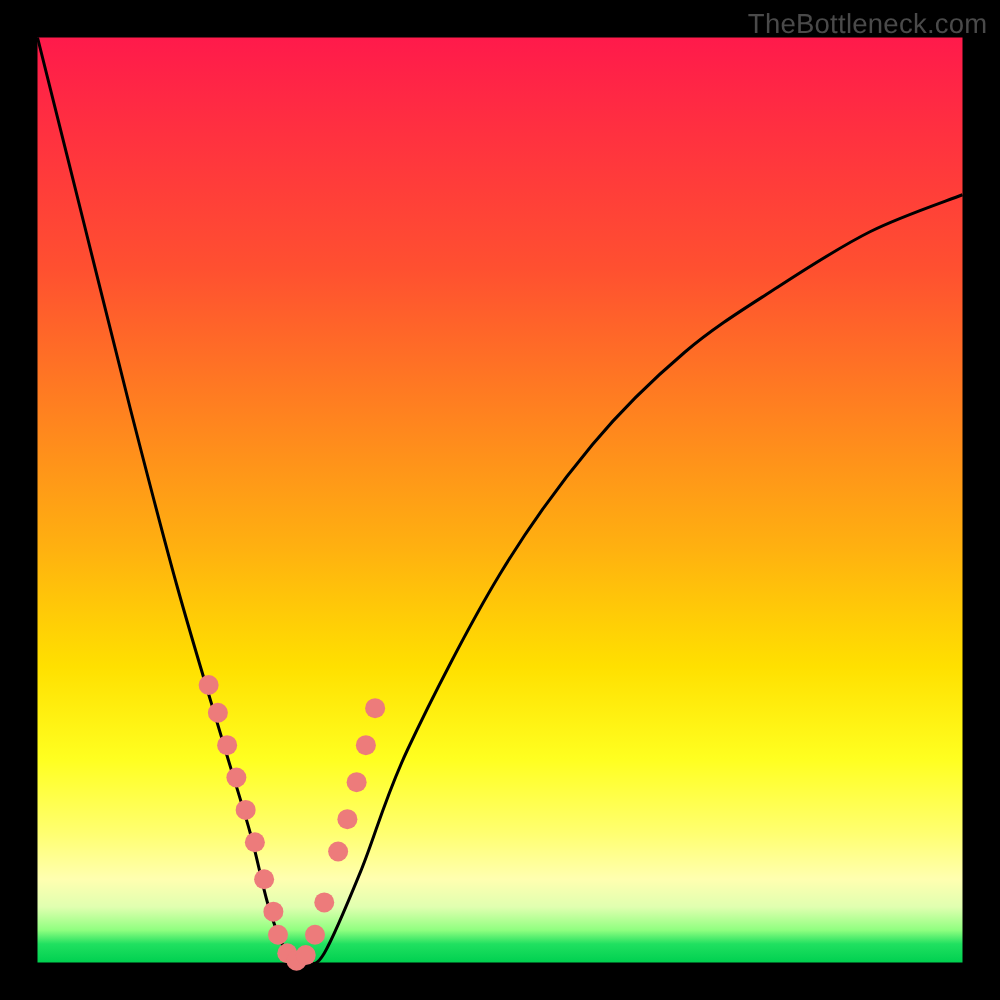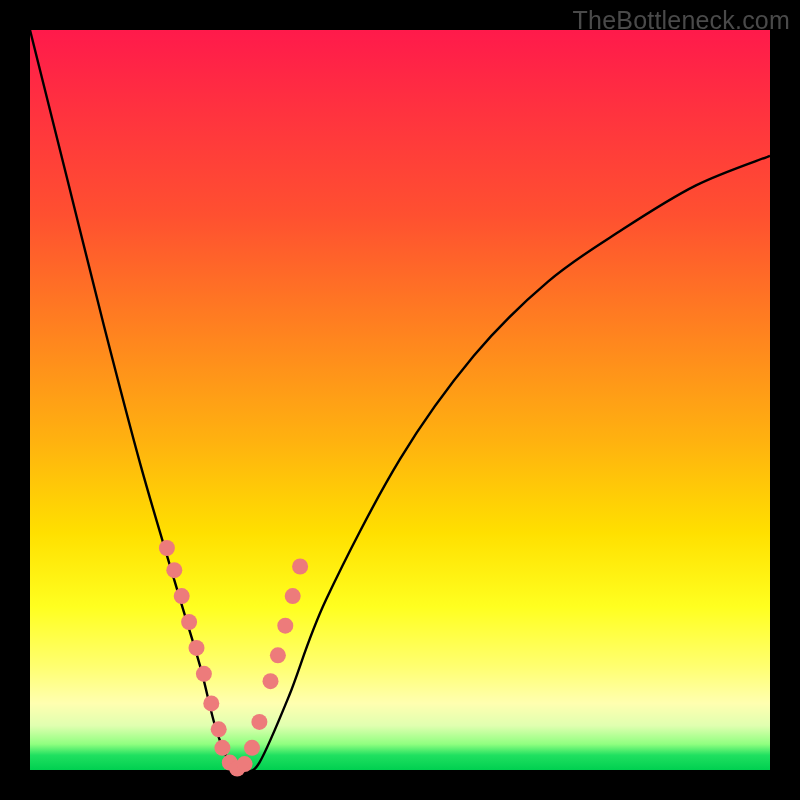--- a/index.html
+++ b/index.html
@@ -40,21 +40,21 @@
       #90ff80 96.5%,
       #20e060 98%,
       #00d050 100%
     );
   }
   .watermark {
     position: absolute;
     top: 6px;
     right: 10px;
     color: #4a4a4a;
-    font-size: 25px;
+    font-size: 22px;
     font-weight: 500;
     letter-spacing: 0.2px;
     user-select: none;
   }
   svg.curve {
     position: absolute;
     left: 0;
     top: 0;
     width: 740px;
     height: 740px;

